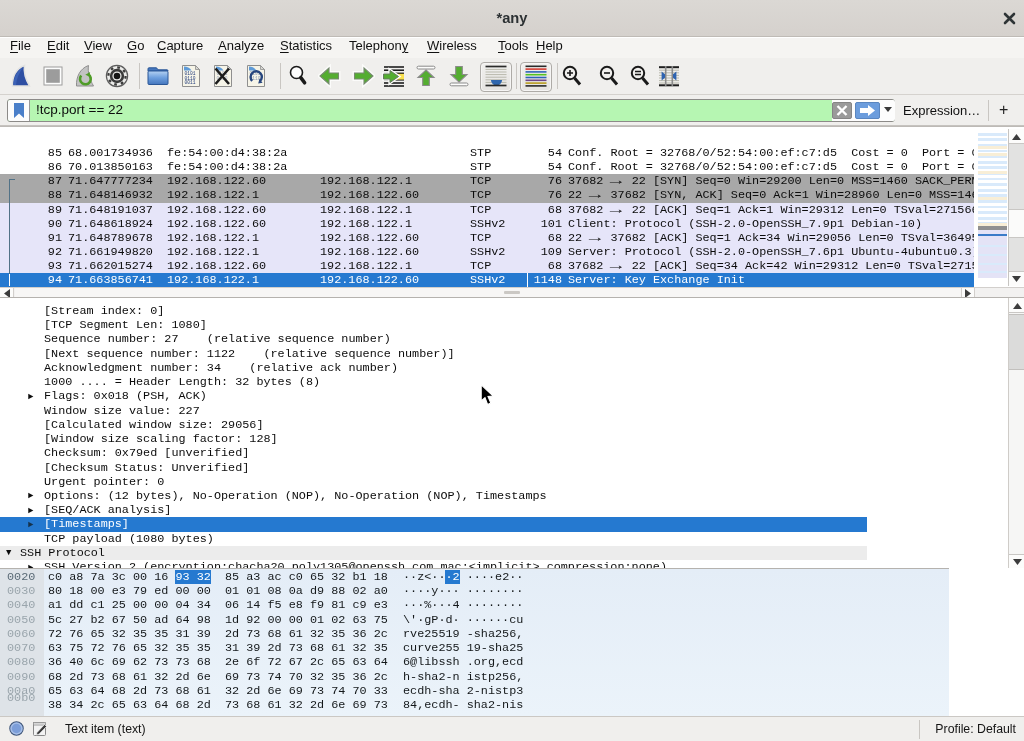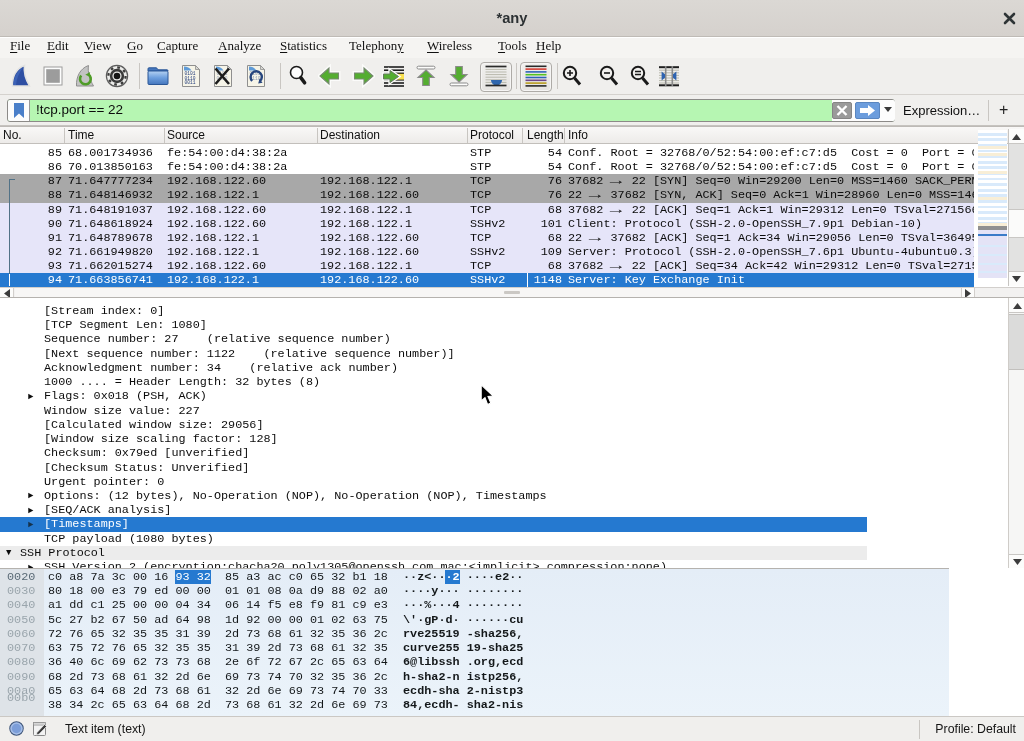--- a/index.html
+++ b/index.html
@@ -8,21 +8,21 @@
 .mono { font-family:"Liberation Mono", monospace; }
 
 #titlebar { position:absolute; left:0; top:0; width:1024px; height:37px;
   background:linear-gradient(#dbd8d4,#d5d1cd); border-bottom:1px solid #bfbbb6;
   text-align:center; }
 #titlebar .t { font-size:14.7px; font-weight:bold; color:#2c3133; line-height:37px; }
 
 
 #menubar { position:absolute; left:0; top:38px; width:1024px; height:20px;
   background:#f5f4f2; font-size:13px; color:#111; }
-#menubar span { position:absolute; top:0px;font-family:Liberation Serif, serif; }
+#menubar span { position:absolute; top:0px; }
 #menubar u { text-decoration:underline; text-underline-offset:2px; }
 
 #toolbar { position:absolute; left:0; top:58px; width:1024px; height:37px;
   background:#f0efed; border-bottom:1px solid #d5d2ce; }
 .tb { position:absolute; top:6px; width:24px; height:24px; }
 .tbsep { position:absolute; top:5px; width:1px; height:26px; background:#c9c6c2; }
 .tbbox { position:absolute; top:4px; width:32px; height:30px; border:1px solid #aeaba7; background:linear-gradient(#f1f0ee,#e5e3e0); border-radius:4px; box-shadow:inset 0 0 0 1px #f6f5f4; }
 
 #filterbar { position:absolute; left:0; top:95px; width:1024px; height:31px; background:#f0efed; border-bottom:1px solid #c6c3bf; }
 #ffield { position:absolute; left:7px; top:4px; width:888px; height:23px; border:1px solid #8c8a88; border-radius:3px; background:#b6f6b2; }
@@ -56,21 +56,21 @@
 
 #details { position:absolute; left:0; top:297px; width:1024px; height:271px; background:#fff; border-top:1px solid #b5b2ae; overflow:hidden; }
 .drow { position:absolute; left:0; width:867px; height:14.2px; line-height:14.2px; white-space:pre; font-size:11.8px; color:#0c0c0c; }
 #dvs { position:absolute; left:1008px; top:0; width:16px; height:271px; background:#f6f6f5; border-left:1px solid #cfccc8; }
 
 #hex { position:absolute; left:0; top:568px; width:949px; height:148px; background:linear-gradient(#e4edf7,#ebf3fa); border-top:1px solid #b5b2ae; font-size:11.8px; }
 #hexoff { position:absolute; left:0; top:0; width:44px; height:148px; background:#dee3e8; }
 .hrow { position:absolute; white-space:pre; height:14.2px; line-height:14.2px; }
 .hoff { position:absolute; left:7px; color:#9aa5ac; }
 .hhex { position:absolute; left:48px; color:#14181a; }
-.hasc { position:absolute; left:403px; color:#14181a;font-weight:bold; }
+.hasc { position:absolute; left:403px; color:#14181a; }
 
 #status { position:absolute; left:0; top:716px; width:1024px; height:25px; background:#f0efed; border-top:1px solid #cbc8c4; font-size:12.3px; color:#151515; }
 .hl { background:#2579d0; color:#fff; }
 .arw { font-style:normal; display:inline-block; width:14.16px; transform:scaleX(1.75); transform-origin:2% 50%; }
 .gr { background:#ececec; }
 </style>
 </head>
 <body>
 <div id="titlebar"><span class="t">*any</span><svg class="x2" width="13" height="13" viewBox="0 0 13 13" style="position:absolute;right:8px;top:12px">
       <path d="M2 2 L11 11 M11 2 L2 11" stroke="#2e3436" stroke-width="2.6" stroke-linecap="round"></path>
@@ -261,35 +261,20 @@
           <path d="M8 0 v3 H0 v5 h8 v3 l7 -5.5 Z" fill="#fff"></path>
         </svg>
       </div>
     <div id="fcaret"></div>
   </div>
   <span id="fexpr">Expression…</span>
   <div id="fsep"></div>
   <span id="fplus">+</span>
 </div>
 <div id="plist" class="mono">
-  <div id="phead">
-    <div style="left:3px">No.</div>
-      <div class="cs" style="left:64px"></div>
-    <div style="left:68px">Time</div>
-      <div class="cs" style="left:164px"></div>
-    <div style="left:167px">Source</div>
-      <div class="cs" style="left:317px"></div>
-    <div style="left:320px">Destination</div>
-      <div class="cs" style="left:467px"></div>
-    <div style="left:470px">Protocol</div>
-      <div class="cs" style="left:522px"></div>
-    <div style="left:527px">Length</div>
-      <div class="cs" style="left:564px"></div>
-    <div style="left:568px">Info</div>
-  </div>
   <div id="prows">
       <div class="prow" style="top:19px;background:#ffffff;color:#0c0c0c"><span class="no">85</span><span class="tm">68.001734936</span><span class="sr">fe:54:00:d4:38:2a</span><span class="ds"></span><span class="pr">STP</span><span class="ln">54</span><span class="in">Conf. Root = 32768/0/52:54:00:ef:c7:d5  Cost = 0  Port = 0x8001</span></div>
       <div class="prow" style="top:33.15px;background:#ffffff;color:#0c0c0c"><span class="no">86</span><span class="tm">70.013850163</span><span class="sr">fe:54:00:d4:38:2a</span><span class="ds"></span><span class="pr">STP</span><span class="ln">54</span><span class="in">Conf. Root = 32768/0/52:54:00:ef:c7:d5  Cost = 0  Port = 0x8001</span></div>
       <div class="prow" style="top:47.3px;background:#a8a8a8;color:#0c0c0c"><span class="no">87</span><span class="tm">71.647777234</span><span class="sr">192.168.122.60</span><span class="ds">192.168.122.1</span><span class="pr">TCP</span><span class="ln">76</span><span class="in">37682 <i class="arw">→</i> 22 [SYN] Seq=0 Win=29200 Len=0 MSS=1460 SACK_PERM</span></div>
       <div class="prow" style="top:61.45px;background:#a8a8a8;color:#0c0c0c"><span class="no">88</span><span class="tm">71.648146932</span><span class="sr">192.168.122.1</span><span class="ds">192.168.122.60</span><span class="pr">TCP</span><span class="ln">76</span><span class="in">22 <i class="arw">→</i> 37682 [SYN, ACK] Seq=0 Ack=1 Win=28960 Len=0 MSS=146</span></div>
       <div class="prow" style="top:75.6px;background:#e6e5f9;color:#0c0c0c"><span class="no">89</span><span class="tm">71.648191037</span><span class="sr">192.168.122.60</span><span class="ds">192.168.122.1</span><span class="pr">TCP</span><span class="ln">68</span><span class="in">37682 <i class="arw">→</i> 22 [ACK] Seq=1 Ack=1 Win=29312 Len=0 TSval=2715664</span></div>
       <div class="prow" style="top:89.75px;background:#e6e5f9;color:#0c0c0c"><span class="no">90</span><span class="tm">71.648618924</span><span class="sr">192.168.122.60</span><span class="ds">192.168.122.1</span><span class="pr">SSHv2</span><span class="ln">101</span><span class="in">Client: Protocol (SSH-2.0-OpenSSH_7.9p1 Debian-10)</span></div>
       <div class="prow" style="top:103.9px;background:#e6e5f9;color:#0c0c0c"><span class="no">91</span><span class="tm">71.648789678</span><span class="sr">192.168.122.1</span><span class="ds">192.168.122.60</span><span class="pr">TCP</span><span class="ln">68</span><span class="in">22 <i class="arw">→</i> 37682 [ACK] Seq=1 Ack=34 Win=29056 Len=0 TSval=364956</span></div>
       <div class="prow" style="top:118.05px;background:#e6e5f9;color:#0c0c0c"><span class="no">92</span><span class="tm">71.661949820</span><span class="sr">192.168.122.1</span><span class="ds">192.168.122.60</span><span class="pr">SSHv2</span><span class="ln">109</span><span class="in">Server: Protocol (SSH-2.0-OpenSSH_7.6p1 Ubuntu-4ubuntu0.3)</span></div>
       <div class="prow" style="top:132.2px;background:#e6e5f9;color:#0c0c0c"><span class="no">93</span><span class="tm">71.662015274</span><span class="sr">192.168.122.60</span><span class="ds">192.168.122.1</span><span class="pr">TCP</span><span class="ln">68</span><span class="in">37682 <i class="arw">→</i> 22 [ACK] Seq=34 Ack=42 Win=29312 Len=0 TSval=27156</span></div>

